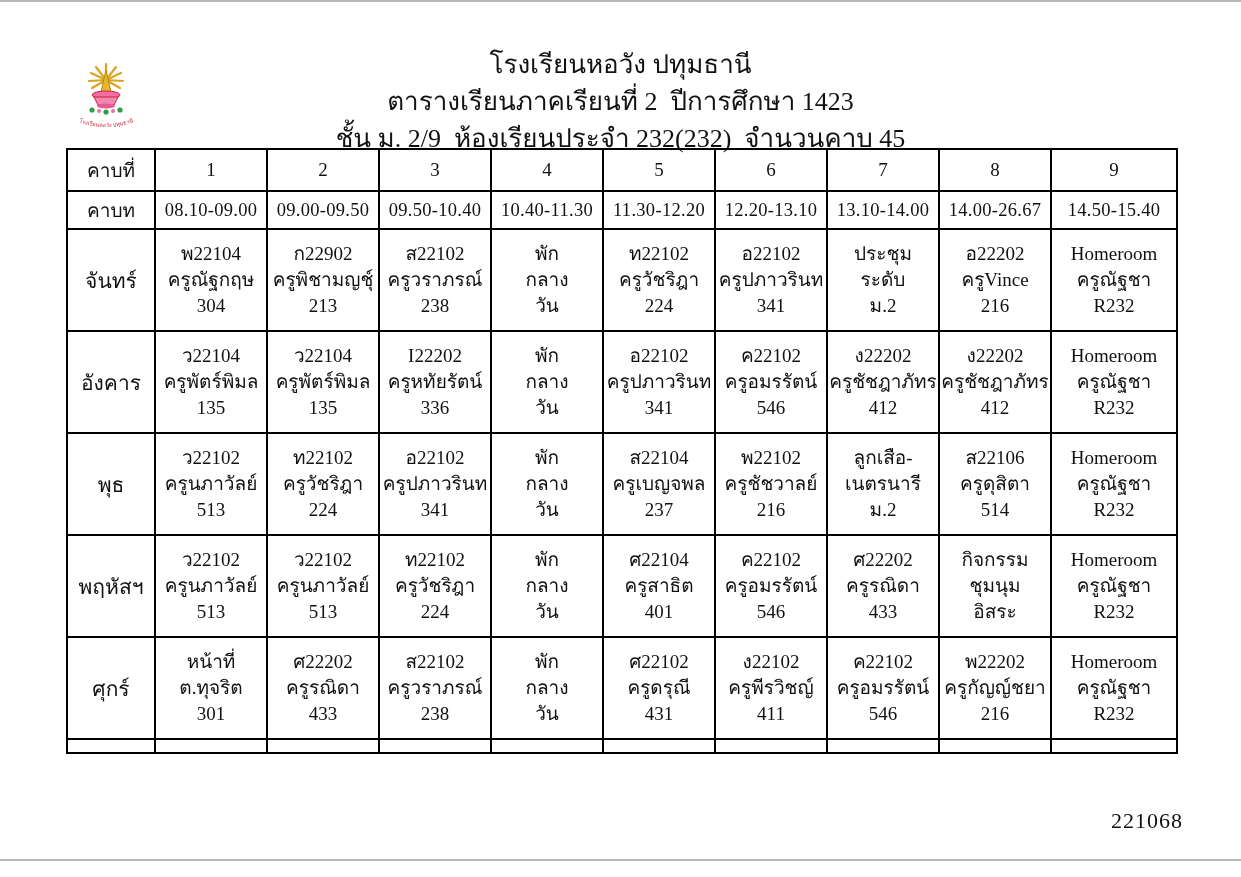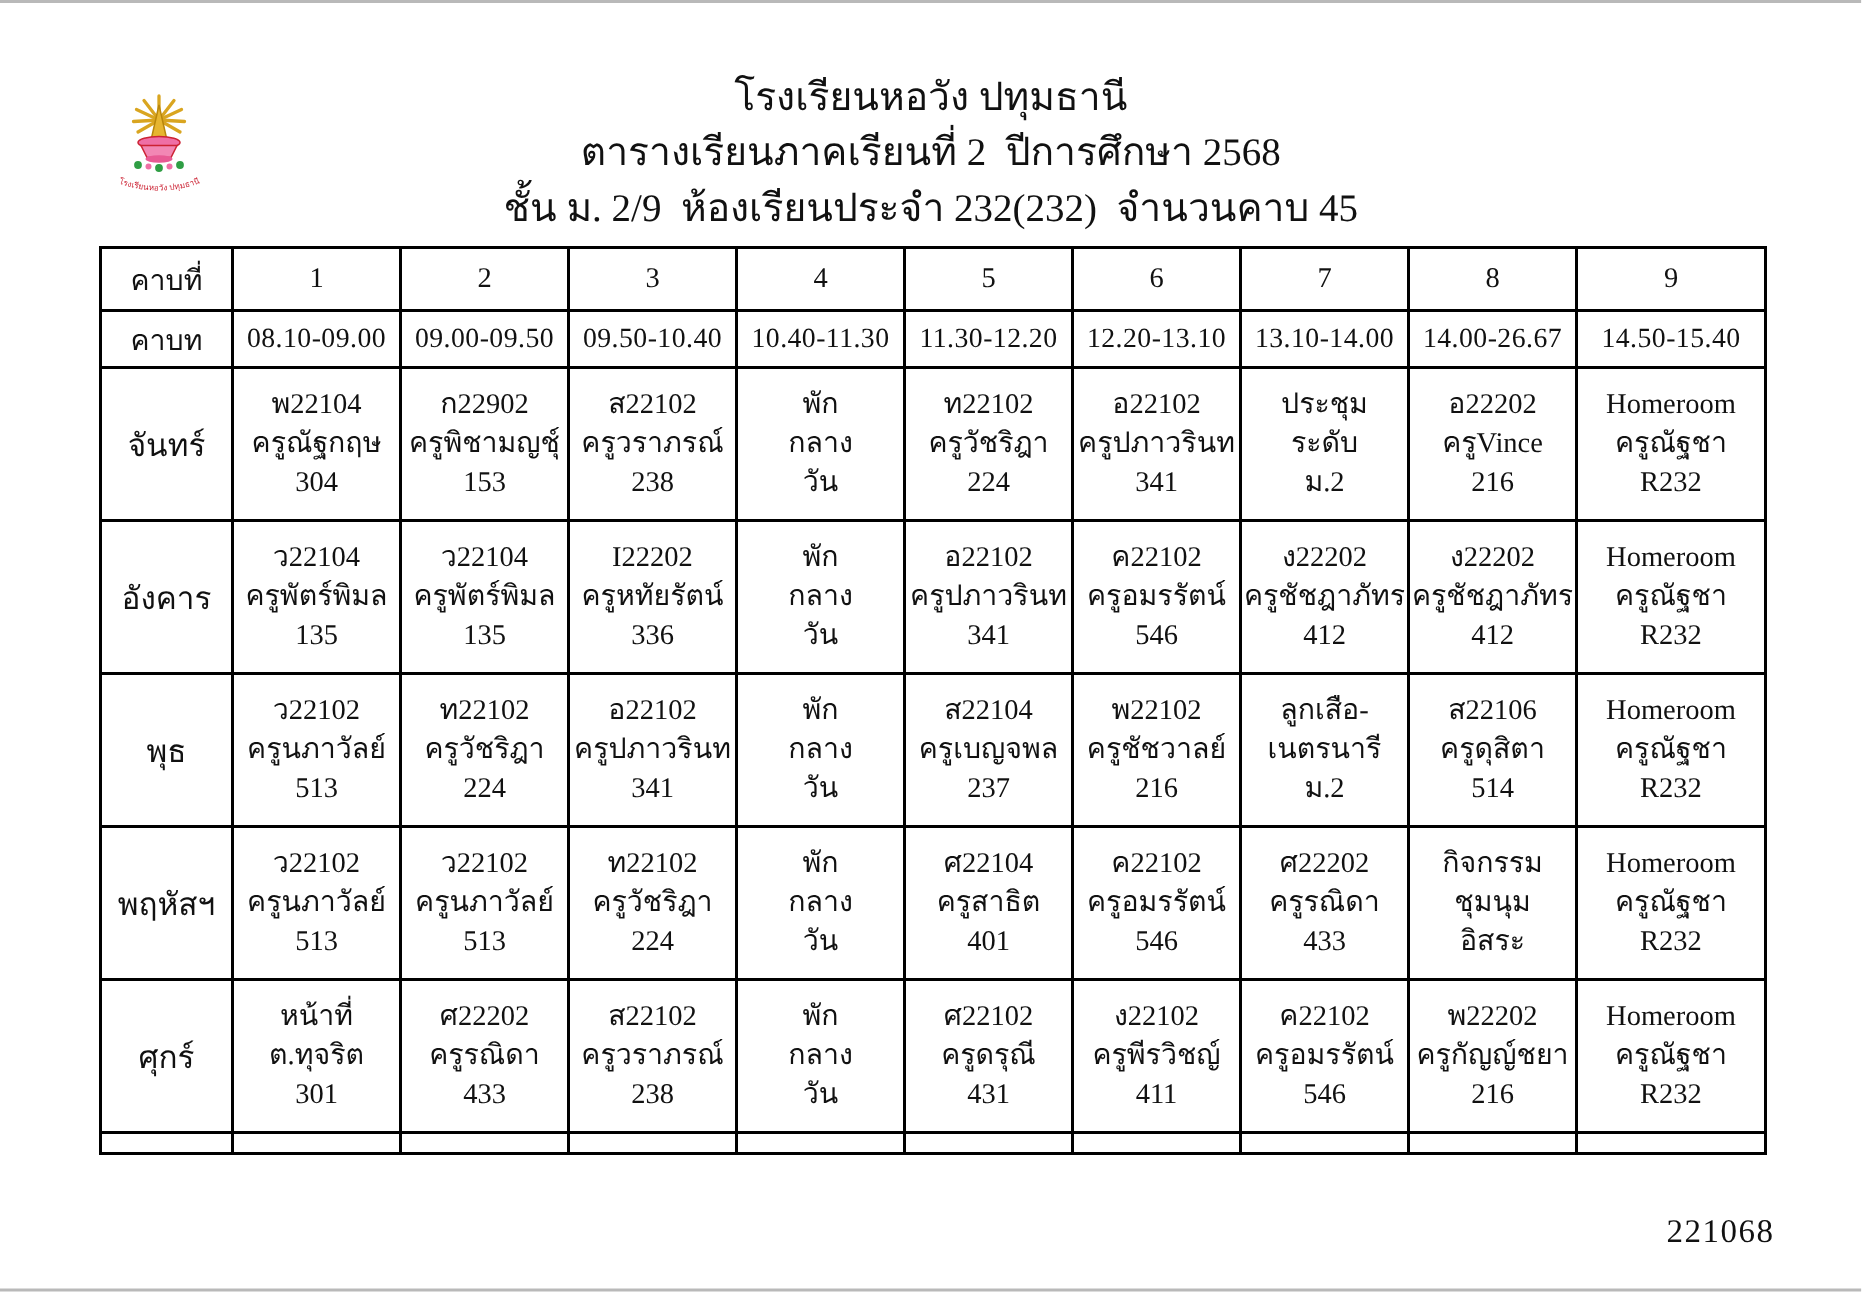--- a/index.html
+++ b/index.html
@@ -14,21 +14,21 @@
   .rule{position:absolute;left:0;width:100%;height:2px;background:#b9b9b9;}
   .rule.top{top:0;}
   .rule.bottom{top:859px;}
 
   .logo{position:absolute;left:74px;top:60px;width:64px;height:76px;}
 
   .titles{position:absolute;left:0;top:46px;width:100%;text-align:center;}
   .titles div{white-space:pre;line-height:37px;font-size:26px;}
 
   table.tt{
-    position:absolute;left:66px;top:164px;
+    position:absolute;left:66px;top:148px;
     width:1110px;
     border-collapse:collapse;
     table-layout:fixed;
   }
   table.tt th,table.tt td{
     border:2px solid #000;
     padding:0;
     text-align:center;
     vertical-align:middle;
     font-weight:normal;
@@ -88,21 +88,21 @@
           <path id="capArc" d="M4,62 Q32,72 60,62"></path>
         </defs>
       <text font-size="5.5" fill="#cc2233" font-family="Liberation Serif, serif">
         <textPath href="#capArc" startOffset="1">โรงเรียนหอวัง ปทุมธานี</textPath>
       </text>
     </svg>
   </div>
 
   <div class="titles">
     <div>โรงเรียนหอวัง ปทุมธานี</div>
-    <div>ตารางเรียนภาคเรียนที่ 2  ปีการศึกษา 2568</div>
+    <div>ตารางเรียนภาคเรียนที่ 2  ปีการศึกษา 1423</div>
     <div>ชั้น ม. 2/9  ห้องเรียนประจำ 232(232)  จำนวนคาบ 45</div>
   </div>
 
   <table class="tt">
     <colgroup>
       <col style="width:88px">
       <col style="width:112px">
         <col style="width:112px">
         <col style="width:112px">
         <col style="width:112px">
@@ -142,21 +142,21 @@
         <tr class="r-day">
           <th class="day-name">จันทร์</th>
           <td>
             <span class="cell-line">พ22104</span>
             <span class="cell-line">ครูณัฐกฤษ</span>
             <span class="cell-line">304</span>
           </td>
           <td>
             <span class="cell-line">ก22902</span>
             <span class="cell-line">ครูพิชามญชุ์</span>
-            <span class="cell-line">153</span>
+            <span class="cell-line">213</span>
           </td>
           <td>
             <span class="cell-line">ส22102</span>
             <span class="cell-line">ครูวราภรณ์</span>
             <span class="cell-line">238</span>
           </td>
           <td>
             <span class="cell-line">พัก</span>
             <span class="cell-line">กลาง</span>
             <span class="cell-line">วัน</span>

